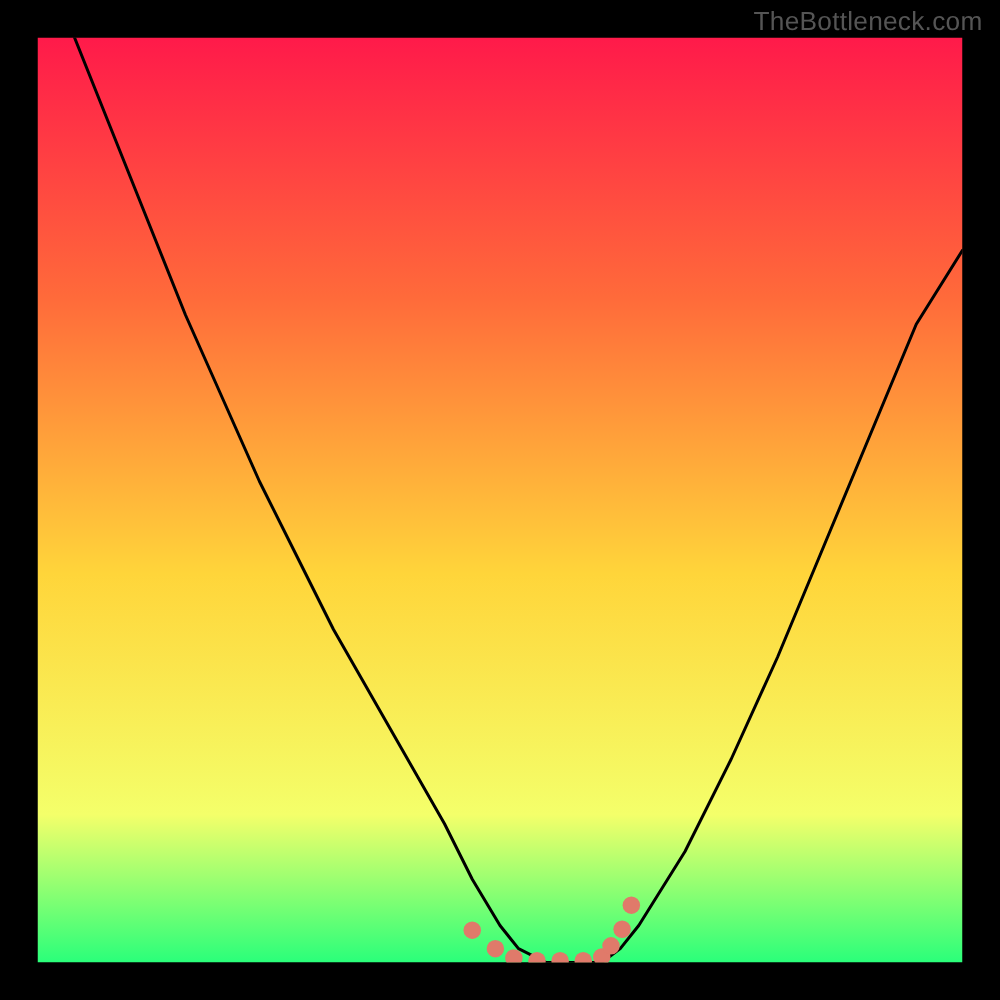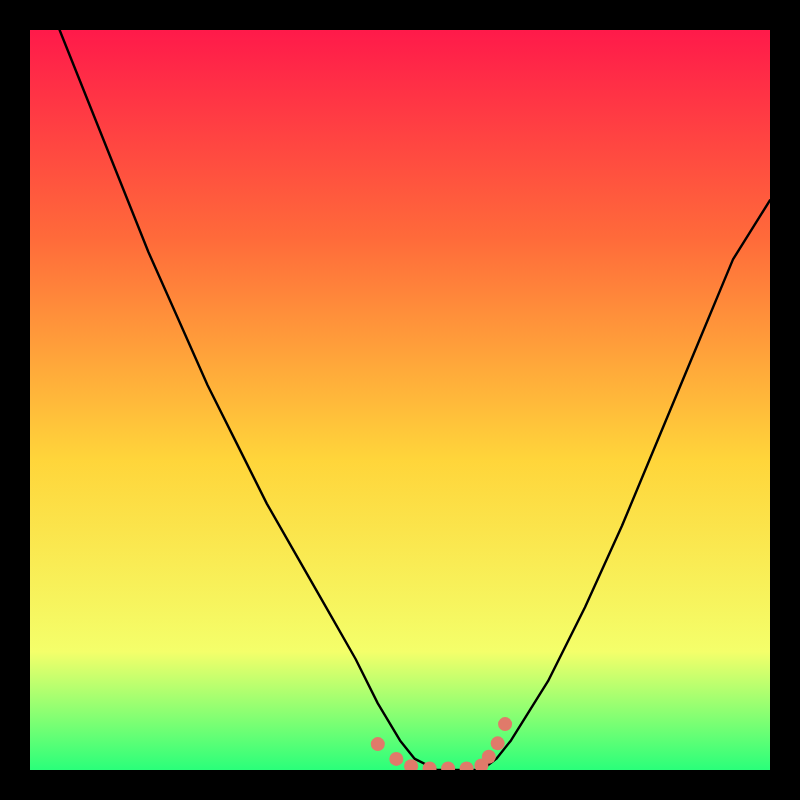--- a/index.html
+++ b/index.html
@@ -37,20 +37,21 @@
   svg {
     display: block;
     width: 740px;
     height: 740px;
   }
 </style>
 </head>
 <body>
 
 <div class="frame">
+  <div class="watermark">TheBottleneck.com</div>
 
   <div class="plot">
     <svg viewBox="0 0 740 740" preserveAspectRatio="none">
       <defs>
         <linearGradient id="bg-grad" x1="0" y1="0" x2="0" y2="1">
           <stop id="g0" offset="0%" stop-color="#ff1a4a"></stop>
           <stop id="g1" offset="28%" stop-color="#ff6a3a"></stop>
           <stop id="g2" offset="58%" stop-color="#ffd53a"></stop>
           <stop id="g3" offset="84%" stop-color="#f4ff6a"></stop>
           <stop id="g4" offset="100%" stop-color="#2aff7a"></stop>

